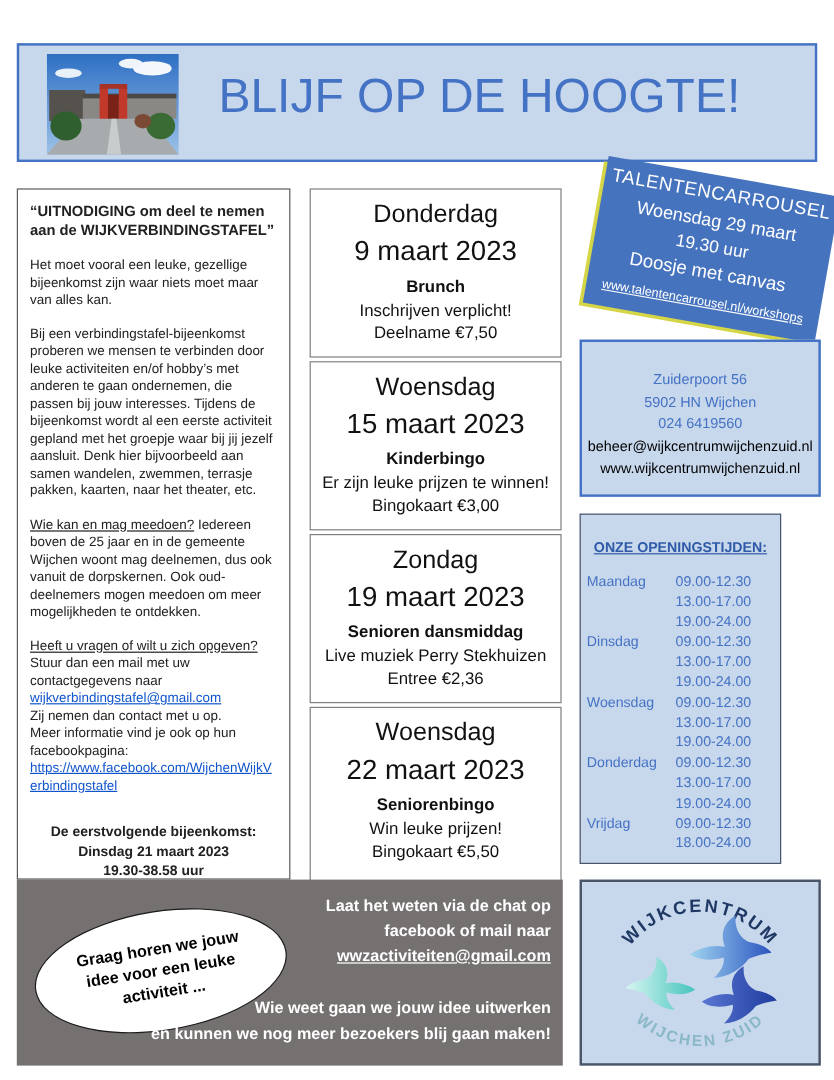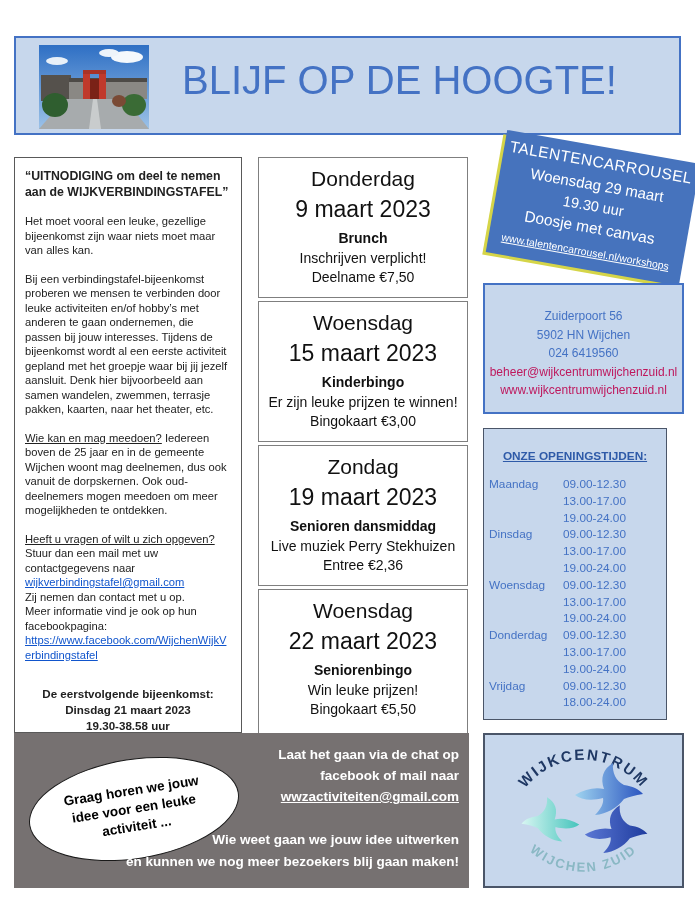--- a/index.html
+++ b/index.html
@@ -45,24 +45,24 @@
   .bn-title { font-size:15.5px; letter-spacing:0.5px; margin-bottom:5px; }
   .bn-l1 { font-size:15px; margin-bottom:5px; }
   .bn-l2 { font-size:14.5px; margin-bottom:5px; }
   .bn-l3 { font-size:15.5px; margin-bottom:5px; }
   .bn-url { font-size:10.5px; text-decoration:underline; color:#fff; cursor:pointer; }
 
   
   .address { position:absolute; left:483px; top:283px; width:201px; height:131px;
              background:#c7d7ec; border:2px solid #4472c4; color:#4472c4;
              text-align:center; font-size:12px; line-height:18.5px; padding-top:22px; }
-  .address .link2 { color:#be185d; cursor:pointer; }
-
-  
-  .opening { position:absolute; left:483px; top:428px; width:184px; height:292px;
+  .address .link2 { color:#000000; cursor:pointer; }
+
+  
+  .opening { position:absolute; left:483px; top:428px; width:168px; height:292px;
              background:#c7d7ec; border:1.5px solid #4a5568; color:#4472c4; }
   .oh-title { text-align:center; margin-top:20px; margin-bottom:13px;
               font-weight:bold; font-size:11.8px; color:#2e5aa8;
               text-decoration:underline; }
   .oh-rows { padding-left:5px; padding-right:12px; }
   .oh-row { display:flex; }
   .oh-day { width:74px; font-size:11.8px; line-height:16.8px; }
   .oh-times { flex:1; font-size:11.8px; line-height:16.8px; }
 
   
@@ -224,21 +224,21 @@
       </div>
     </div>
   </div>
 </div>
 
 <div class="footer">
   <div class="bubble">
     <div class="bubble-text">Graag horen we jouw idee voor een leuke activiteit ...</div>
   </div>
   <div class="ft-right">
-    <div>Laat het gaan via de chat op</div>
+    <div>Laat het weten via de chat op</div>
     <div>facebook of mail naar</div>
     <a class="ft-email">wwzactiviteiten@gmail.com</a>
   </div>
   <div class="ft-bottom">
     <div>Wie weet gaan we jouw idee uitwerken</div>
     <div>en kunnen we nog meer bezoekers blij gaan maken!</div>
   </div>
 </div>
 
 <div class="logobox">

